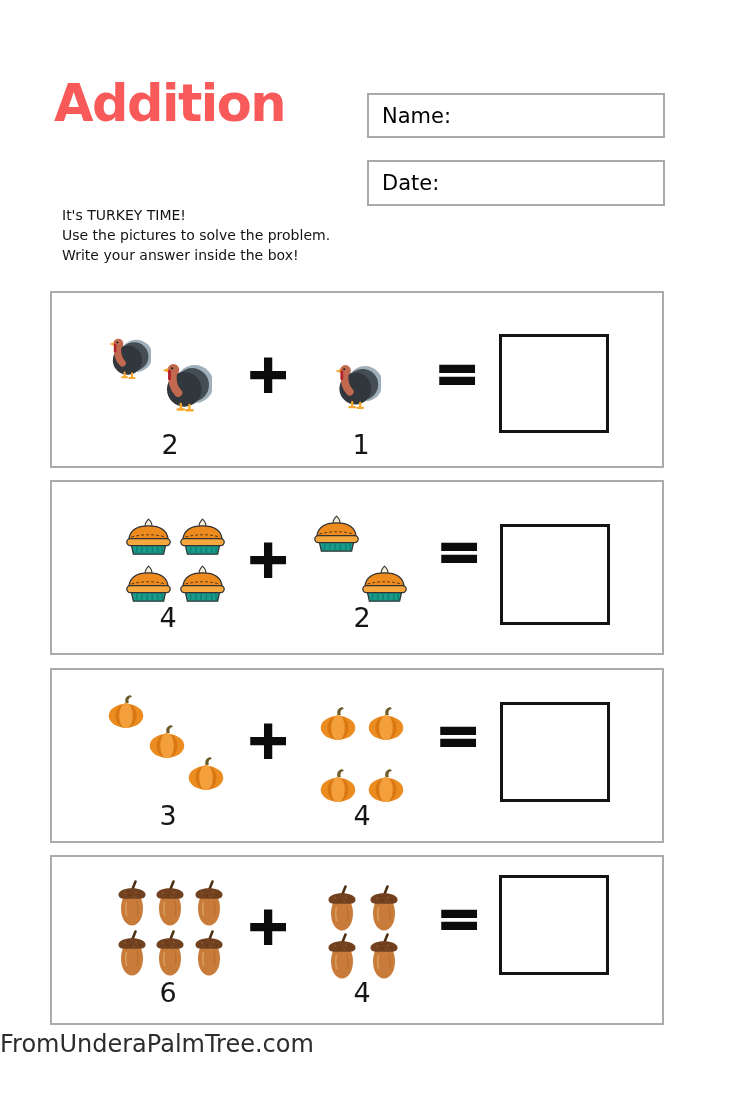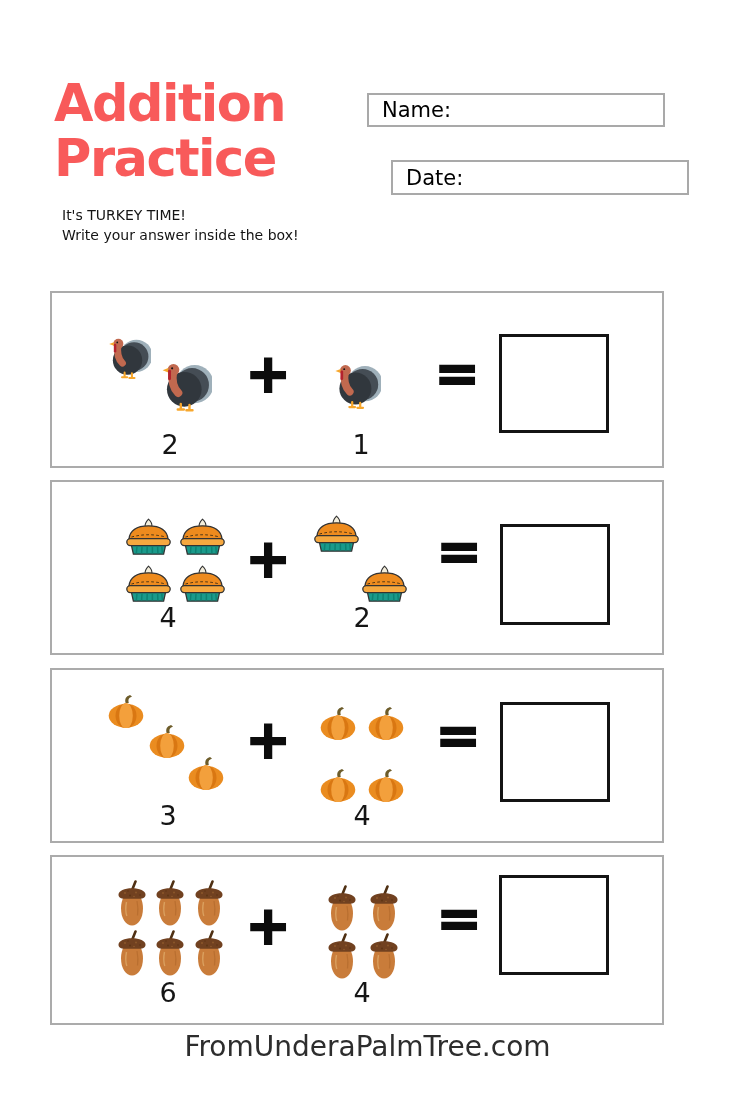--- a/index.html
+++ b/index.html
@@ -7,40 +7,40 @@
         font-family:"DejaVu Sans","Liberation Sans",sans-serif;}
 
   
   .title{position:absolute;left:54px;top:76px;font-size:51px;line-height:55px;
          font-weight:bold;letter-spacing:-1.5px;color:#f85a5a;}
 
   
   .field-box{position:absolute;left:367px;width:298px;border:2px solid #a9a9a9;
              background:#fff;display:flex;align-items:center;padding-left:13px;
              box-sizing:border-box;font-size:21px;color:#000;}
-  #name-box{top:93px;height:34px;}
-  #date-box{top:160px;height:35px;margin-left:24px;}
+  #name-box{top:93px;height:45px;}
+  #date-box{top:160px;height:46px;}
 
   
   .instructions{position:absolute;left:50px;top:205px;font-size:14px;line-height:20px;color:#141414;margin-left:12px;}
 
   
   .problem{position:absolute;left:50px;width:614px;border:2px solid #ababab;
            box-sizing:border-box;background:#fff;}
   .ic{position:absolute;}
   .num{position:absolute;width:60px;text-align:center;font-size:27px;color:#151515;}
   .op{position:absolute;width:60px;height:64px;display:flex;align-items:center;
       justify-content:center;font-size:54px;font-weight:bold;color:#0c0c0c;
       -webkit-text-stroke:2px #0c0c0c;}
   .answer-box{position:absolute;width:110px;border:3px solid #141414;background:#fff;
               box-sizing:border-box;font-size:34px;display:flex;align-items:center;justify-content:center;}
 
   
-  .footer{position:absolute;left:0;top:1030px;width:735px;text-align:center;
-          font-size:28px;color:#2d2d2d;}
+  .footer{position:absolute;left:0;top:1030px;width:735px;
+          font-size:24px;color:#2d2d2d;}
 </style>
 </head>
 <body>
 
 <svg width="0" height="0" style="position:absolute" aria-hidden="true">
   <defs>
     <symbol id="sym-turkey" viewBox="0 0 60 62">
       <circle cx="40" cy="30" r="22" fill="#9fb0ba"></circle>
       <circle cx="37" cy="31" r="19.5" fill="#454d55"></circle>
       <circle cx="28" cy="36" r="20" fill="#31373d"></circle>
@@ -82,32 +82,32 @@
       <circle cx="13" cy="11" r="0.7" fill="#5c3413"></circle>
         <circle cx="19" cy="16.5" r="0.8" fill="#8f5a2c"></circle>
     </symbol>
   </defs>
 </svg>
 
 <div id="page">
 
   <div class="title">
     <div>Addition</div>
-    <div>Practice</div>
   </div>
 
   <div class="field-box" id="name-box">
     <span>Name:</span>
   </div>
   <div class="field-box" id="date-box">
     <span>Date:</span>
   </div>
 
   <div class="instructions">
     <div>It's TURKEY TIME!</div>
+    <div>Use the pictures to solve the problem.</div>
     <div>Write  your answer inside the box!</div>
   </div>
 
   <section class="problem" style="top:291px;height:177px">
     <div>
       <svg class="ic" style="left:55px;top:40px;width:44px;height:47px">
           <use href="#sym-turkey"></use>
         </svg>
       <svg class="ic" style="left:108px;top:64px;width:52px;height:56px">
           <use href="#sym-turkey"></use>

